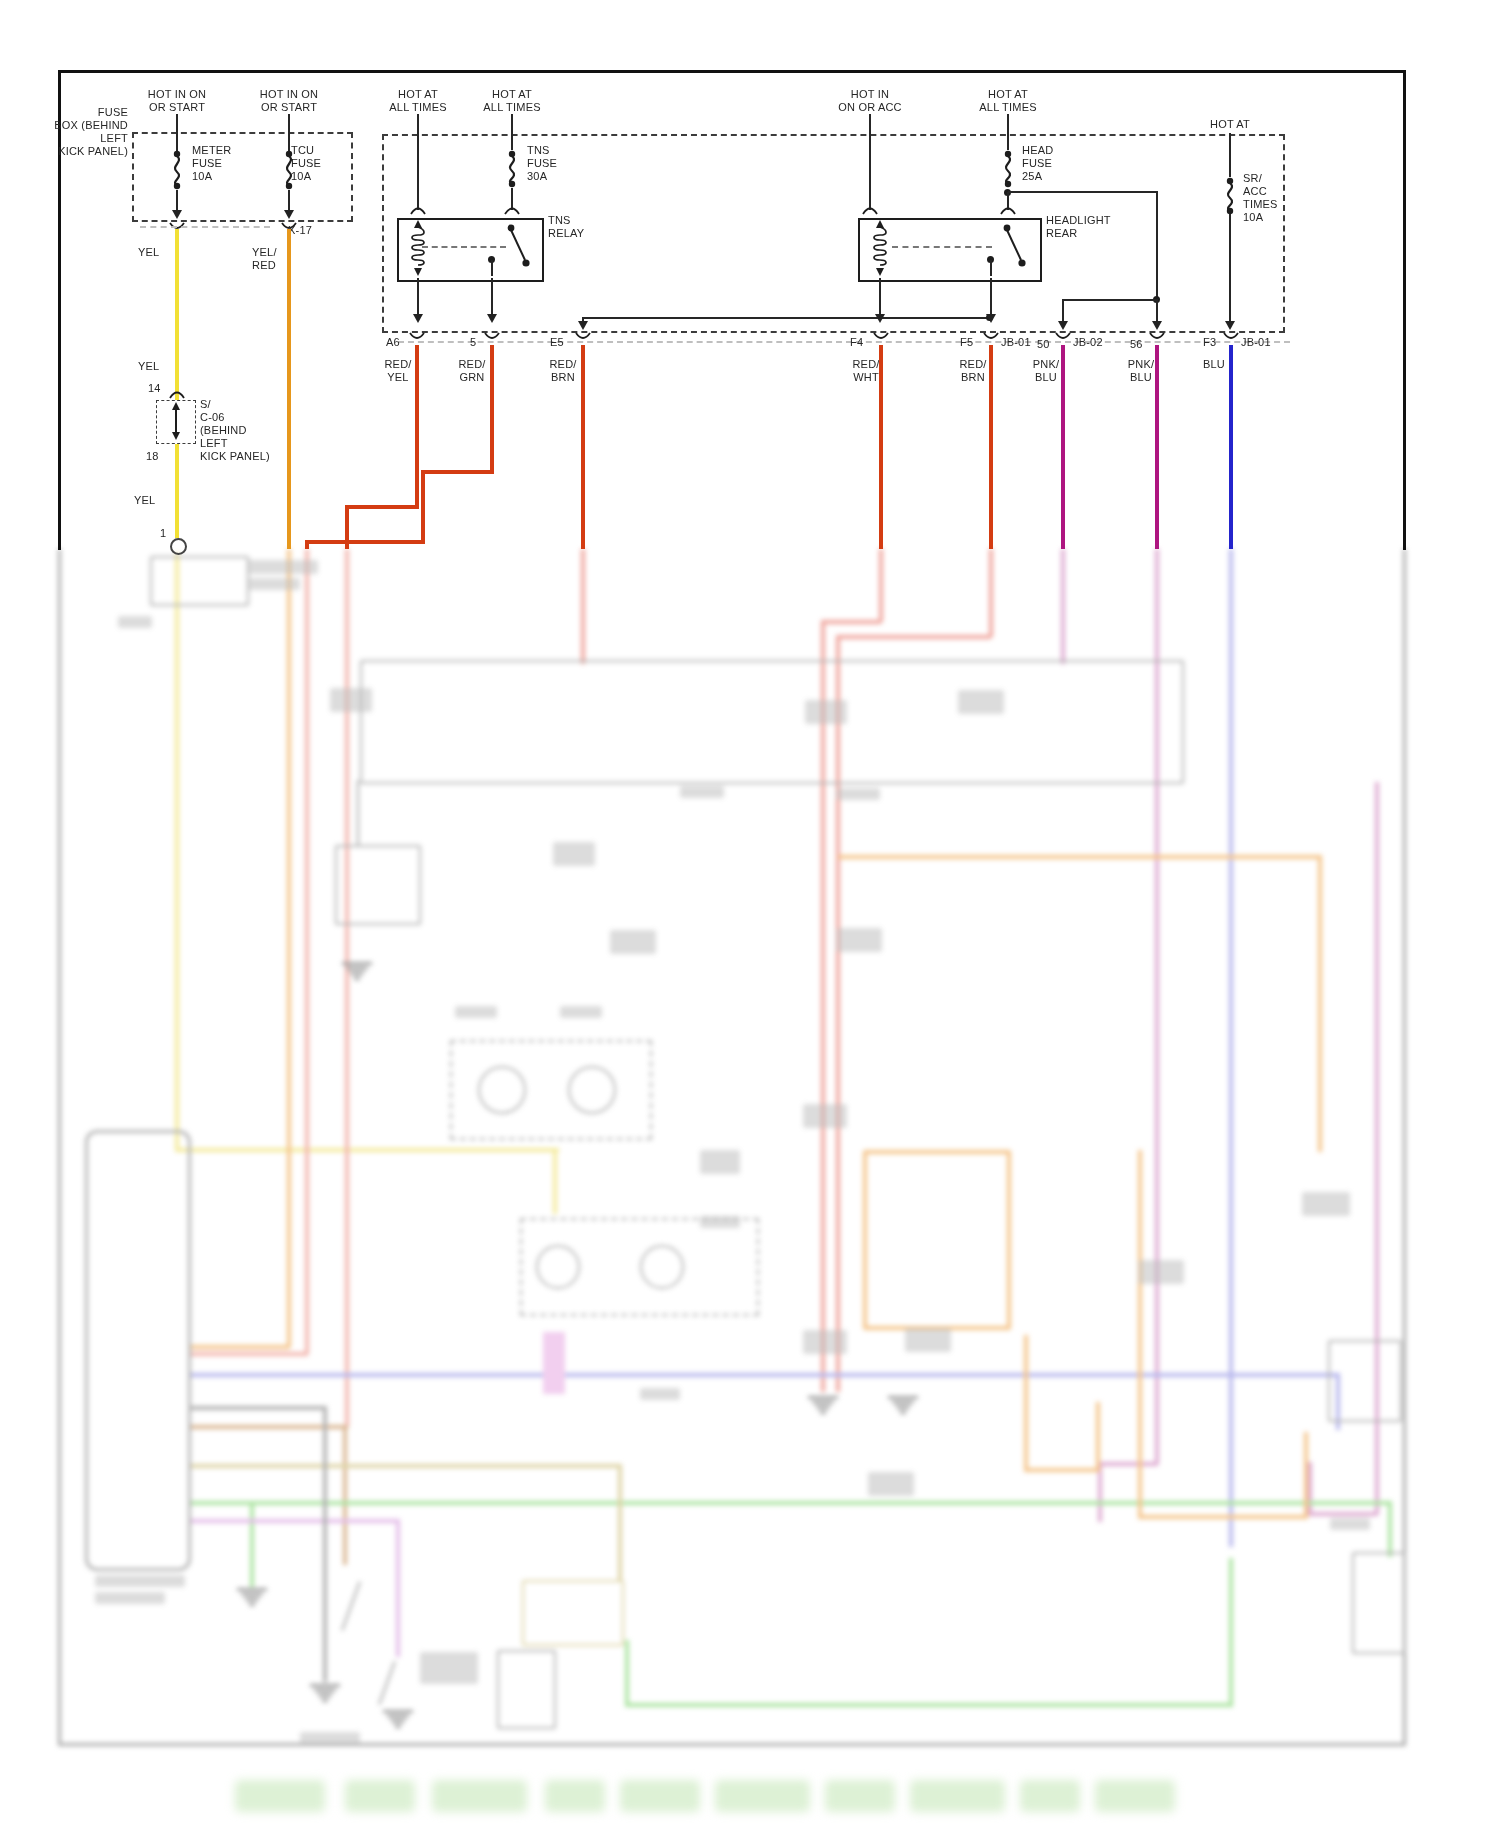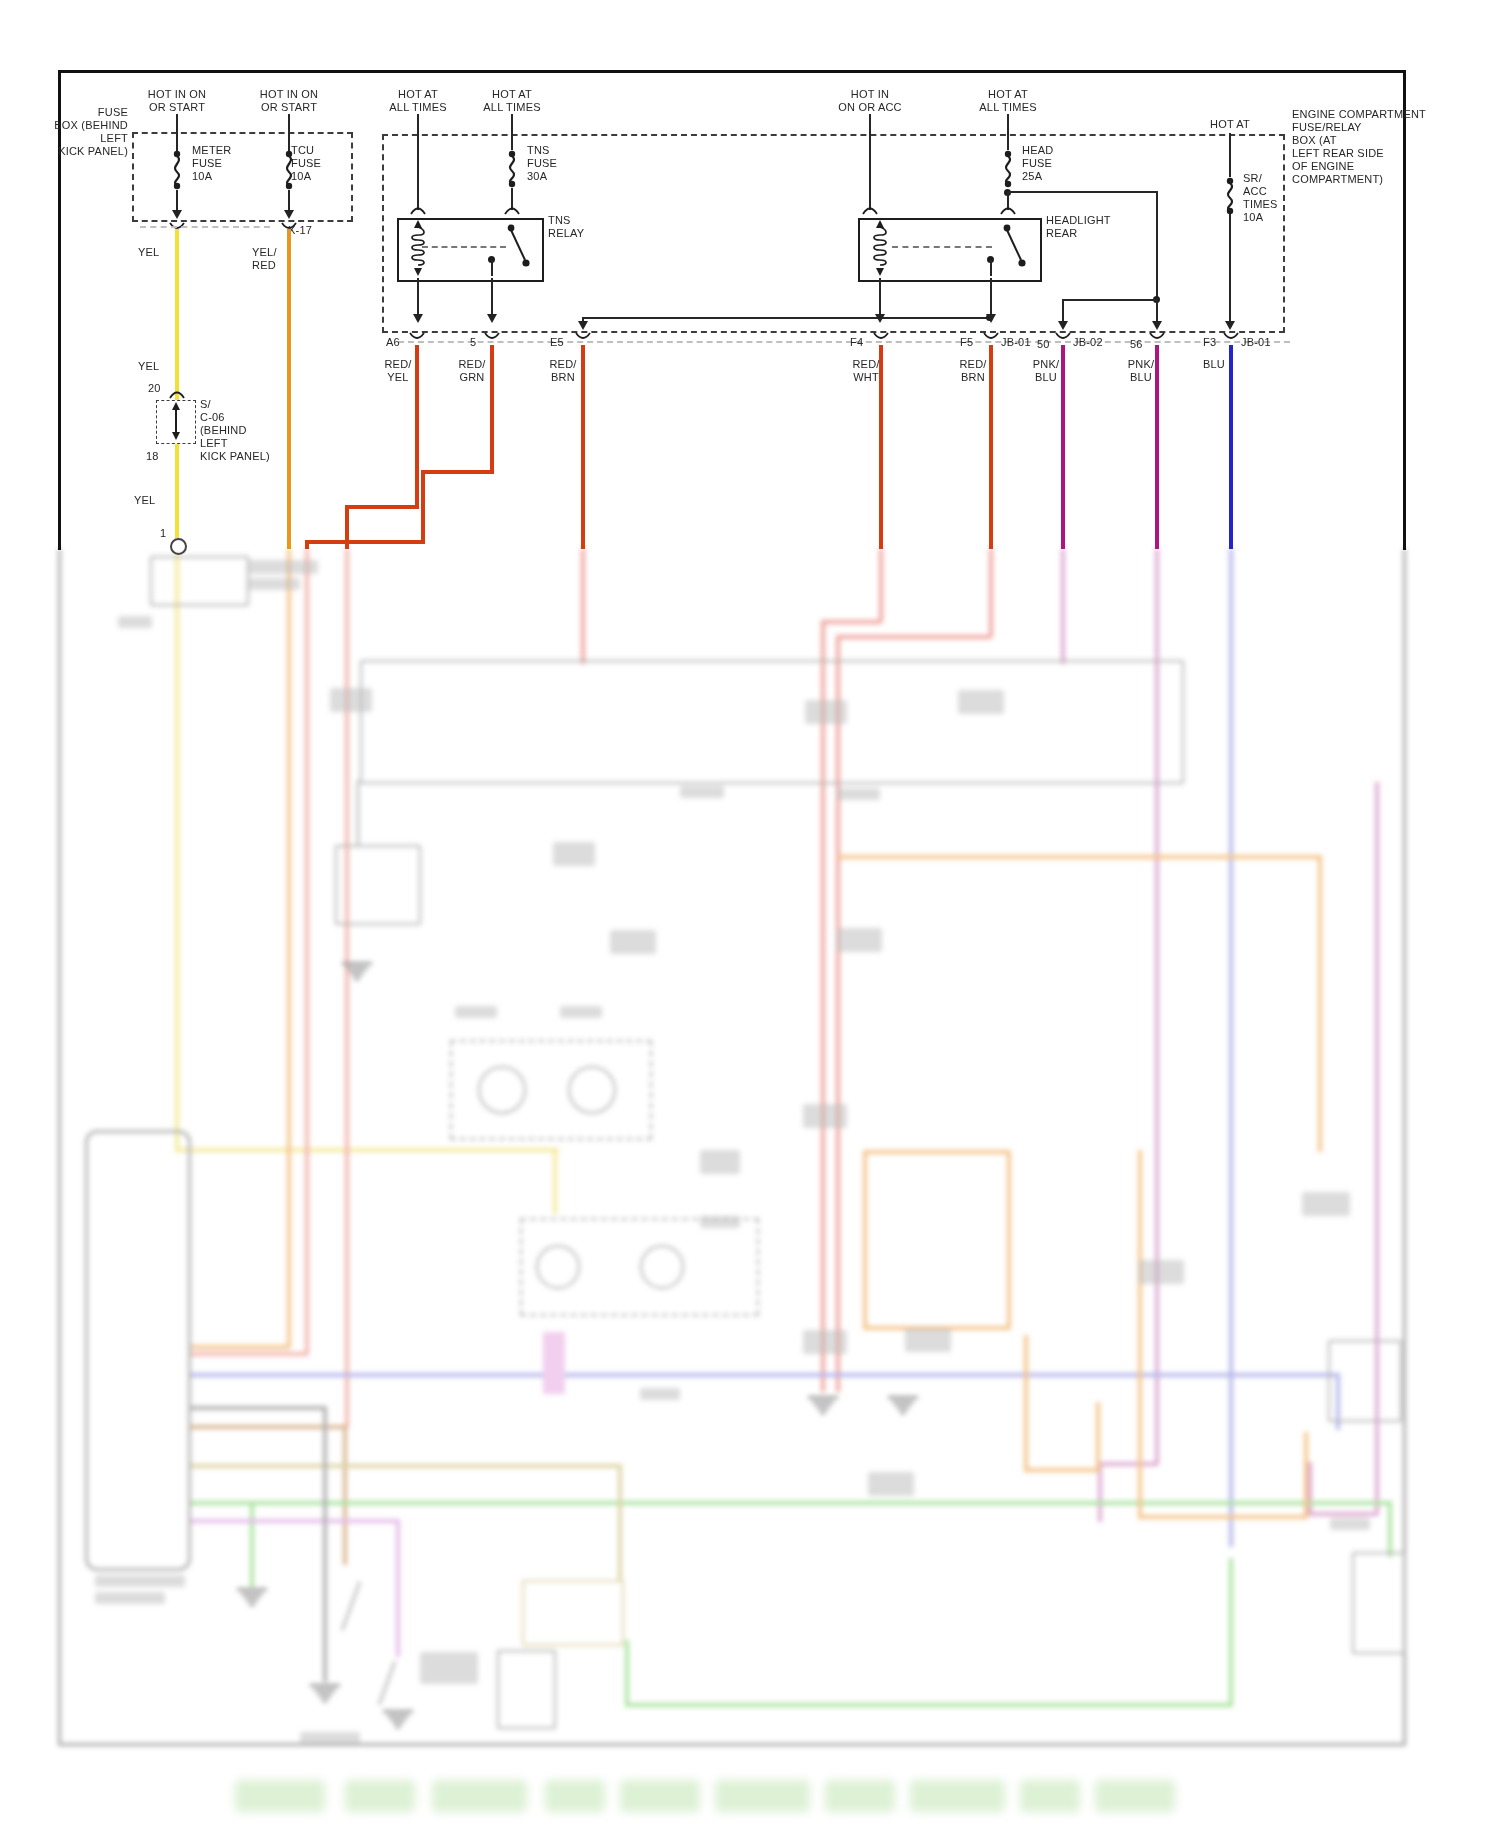--- a/index.html
+++ b/index.html
@@ -248,21 +248,21 @@
   <div class="db2" style="left:140px;top:226px;width:130px"></div>
   <div class="t" style="left:288px;top:224px">X-17</div>
 
   <div class="t" style="left:138px;top:246px">YEL</div>
   <div class="t" style="left:252px;top:246px">YEL/
 RED</div>
   <div class="wv yel" style="left:175px;top:229px;height:171px"></div>
   <div class="wv yrd" style="left:287px;top:229px;height:320px"></div>
 
   <div class="t" style="left:138px;top:360px">YEL</div>
-  <div class="t" style="left:148px;top:382px">20</div>
+  <div class="t" style="left:148px;top:382px">14</div>
   <svg style="left:169px;top:390px" width="16" height="10" viewBox="0 0 16 10">
       <path d="M1,8 Q8,-3 15,8" fill="none" stroke="#1d1d1d" stroke-width="1.8"></path>
     </svg>
   <div class="db" style="left:156px;top:400px;width:38px;height:42px;border-width:1.5px"></div>
   <svg style="left:170px;top:402px" width="12" height="38" viewBox="0 0 12 38">
     <line x1="6" y1="7" x2="6" y2="31" stroke="#1d1d1d" stroke-width="2"></line>
     <polygon points="6,0 2,8 10,8" fill="#1d1d1d"></polygon>
       <polygon points="6,38 2,30 10,30" fill="#1d1d1d"></polygon>
   </svg>
   <div class="t" style="left:200px;top:398px">S/
@@ -270,26 +270,20 @@
 (BEHIND
 LEFT
 KICK PANEL)</div>
   <div class="t" style="left:146px;top:450px">18</div>
   <div class="wv yel" style="left:175px;top:444px;height:94px"></div>
   <div class="t" style="left:134px;top:494px">YEL</div>
   <div class="t" style="left:160px;top:527px">1</div>
   <div class="circ" style="left:170px;top:538px;width:13px;height:13px;border-color:#444"></div>
 
   <div class="db" style="left:382px;top:134px;width:899px;height:195px"></div>
-  <div class="t" style="left:1292px;top:108px;width:150px">ENGINE COMPARTMENT
-FUSE/RELAY
-BOX (AT
-LEFT REAR SIDE
-OF ENGINE
-COMPARTMENT)</div>
   <div class="db2" style="left:398px;top:341px;width:892px"></div>
 
   <div class="t c" style="left:418px;top:88px">HOT AT
 ALL TIMES</div>
   <div class="t c" style="left:512px;top:88px">HOT AT
 ALL TIMES</div>
   <div class="v" style="left:417px;top:114px;height:96px"></div>
   <svg style="left:410px;top:206px" width="16" height="10" viewBox="0 0 16 10">
       <path d="M1,8 Q8,-3 15,8" fill="none" stroke="#1d1d1d" stroke-width="1.8"></path>
     </svg>

